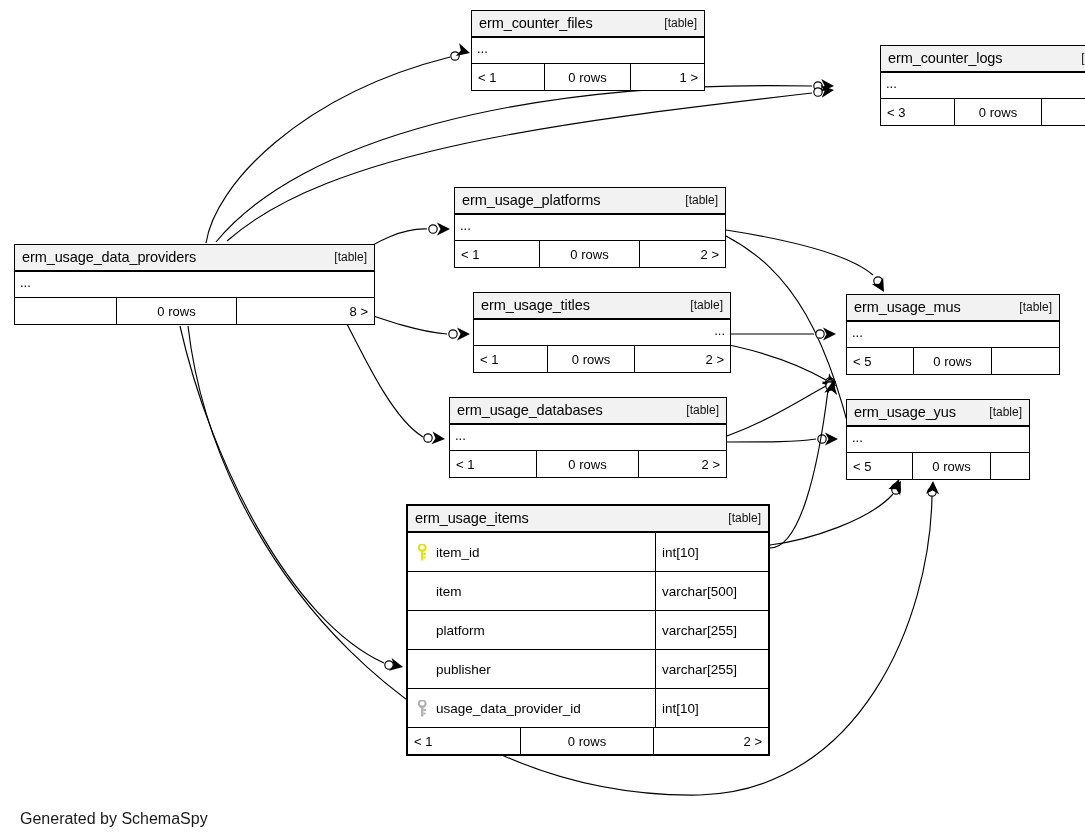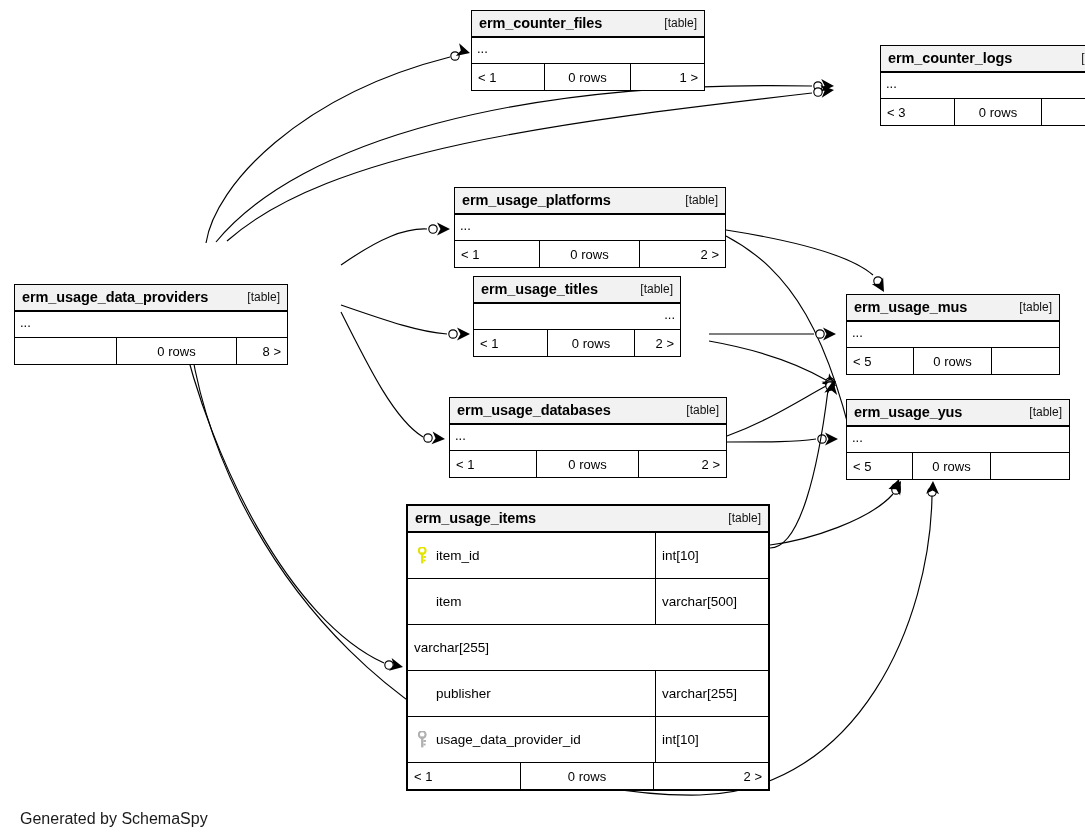--- a/index.html
+++ b/index.html
@@ -59,21 +59,21 @@
     display: flex;
     align-items: center;
     justify-content: space-between;
     background: #f2f2f2;
     border-bottom: 2px solid #000000;
     padding: 4px 7px 5px 7px;
     box-sizing: border-box;
     height: 27px;
   }
   .tbl-name {
-    font-weight: bold;
+    font-weight: normal;
     font-size: 14.5px;
     letter-spacing: -0.1px;
     white-space: nowrap;
   }
   .tbl-kind {
     font-size: 12px;
     color: #111111;
     padding-left: 14px;
     white-space: nowrap;
   }
@@ -83,21 +83,21 @@
     padding: 0 5px;
     border-bottom: 1px solid #000000;
     font-size: 13px;
     color: #000;
     box-sizing: border-box;
   }
 
   
   .col-row {
     display: flex;
-    height: 46px;
+    height: 39px;
     border-bottom: 1px solid #000000;
     box-sizing: border-box;
     align-items: center;
   }
   .col-left {
     flex: 1 1 auto;
     display: flex;
     align-items: center;
     padding-left: 7px;
     min-width: 0;
@@ -264,21 +264,21 @@
           <span class="tbl-name">erm_counter_logs</span>
           <span class="tbl-kind">[table]</span>
         </div>
         <div class="tbl-ellipsis">...</div>
         <div class="tbl-foot">
           <span class="foot-cell foot-l" style="width:74px">&lt; 3</span>
           <span class="foot-cell foot-c" style="width:87px">0 rows</span>
           <span class="foot-cell foot-r" style="flex:1 1 auto"></span>
         </div>
       </div>
-      <div class="tbl" style="left: 14px; top: 244px; width: 274px; margin-top: 40px;">
+      <div class="tbl" style="left: 14px; top: 244px; width: 361px;">
         <div class="tbl-head">
           <span class="tbl-name">erm_usage_data_providers</span>
           <span class="tbl-kind">[table]</span>
         </div>
         <div class="tbl-ellipsis">...</div>
         <div class="tbl-foot">
           <span class="foot-cell foot-l" style="width:102px"></span>
           <span class="foot-cell foot-c" style="width:120px">0 rows</span>
           <span class="foot-cell foot-r" style="flex:1 1 auto">8 &gt;</span>
         </div>
@@ -300,33 +300,33 @@
           <span class="tbl-name">erm_usage_mus</span>
           <span class="tbl-kind">[table]</span>
         </div>
         <div class="tbl-ellipsis">...</div>
         <div class="tbl-foot">
           <span class="foot-cell foot-l" style="width:67px">&lt; 5</span>
           <span class="foot-cell foot-c" style="width:78px">0 rows</span>
           <span class="foot-cell foot-r" style="flex:1 1 auto"></span>
         </div>
       </div>
-      <div class="tbl" style="left: 473px; top: 276px; width: 208px; text-align: right;">
+      <div class="tbl" style="left: 473px; top: 292px; width: 258px; text-align: right;">
         <div class="tbl-head">
           <span class="tbl-name">erm_usage_titles</span>
           <span class="tbl-kind">[table]</span>
         </div>
         <div class="tbl-ellipsis">...</div>
         <div class="tbl-foot">
           <span class="foot-cell foot-l" style="width:74px">&lt; 1</span>
           <span class="foot-cell foot-c" style="width:87px">0 rows</span>
           <span class="foot-cell foot-r" style="flex:1 1 auto">2 &gt;</span>
         </div>
       </div>
-      <div class="tbl" style="left: 846px; top: 399px; width: 224px;">
+      <div class="tbl" style="left: 846px; top: 399px; width: 184px;">
         <div class="tbl-head">
           <span class="tbl-name">erm_usage_yus</span>
           <span class="tbl-kind">[table]</span>
         </div>
         <div class="tbl-ellipsis">...</div>
         <div class="tbl-foot">
           <span class="foot-cell foot-l" style="width:66px">&lt; 5</span>
           <span class="foot-cell foot-c" style="width:78px">0 rows</span>
           <span class="foot-cell foot-r" style="flex:1 1 auto"></span>
         </div>
@@ -363,20 +363,24 @@
           <span class="col-type">int[10]</span>
         </div>
         <div class="col-row">
           <span class="col-left">
             <span class="col-keyslot"></span>
             <span class="col-label">item</span>
           </span>
           <span class="col-type">varchar[500]</span>
         </div>
         <div class="col-row">
+          <span class="col-left">
+            <span class="col-keyslot"></span>
+            <span class="col-label">platform</span>
+          </span>
           <span class="col-type">varchar[255]</span>
         </div>
         <div class="col-row">
           <span class="col-left">
             <span class="col-keyslot"></span>
             <span class="col-label">publisher</span>
           </span>
           <span class="col-type">varchar[255]</span>
         </div>
         <div class="col-row">

